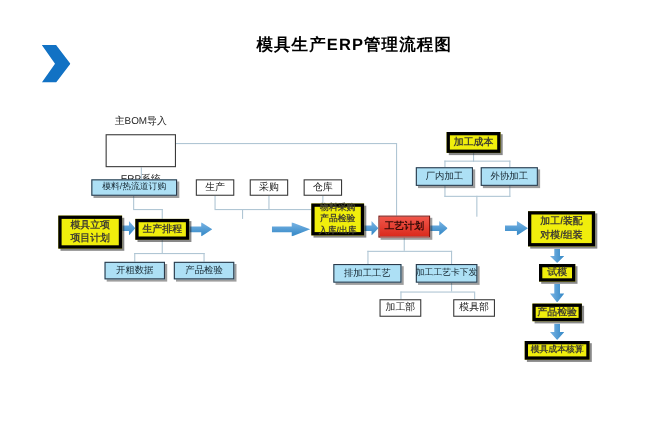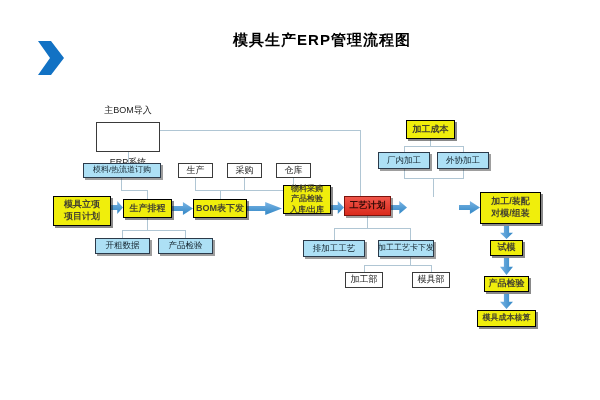--- a/index.html
+++ b/index.html
@@ -17,21 +17,21 @@
   .chev polygon{fill:var(--c-chevron_blue,#1272c4);}
 
   .node{
     position:absolute;box-sizing:border-box;
     display:flex;flex-direction:column;align-items:center;justify-content:center;
     text-align:center;line-height:1.3;
   }
   .node span{display:block;white-space:nowrap;}
   .yellow{
     background:var(--c-yellow_box,#f0ee0c);
-    border:1px solid #000000;
+    border:3px solid #000000;
     box-shadow:2px 2px 0 rgba(40,40,40,.55);
     color:#45432f;font-weight:bold;font-size:9px;
   }
   .blue{
     background:var(--c-blue_box,#ade0f5);
     border:1px solid #2b3a4a;
     box-shadow:2px 2px 0 rgba(40,40,40,.45);
     color:#14242e;font-size:8.5px;
   }
   .white{
@@ -143,23 +143,20 @@
   </div>
 
   <div class="node white" style="left:227px;top:163px;width:35px;height:15px">
     <span>采购</span>
   </div>
 
   <div class="node white" style="left:276px;top:163px;width:35px;height:15px">
     <span>仓库</span>
   </div>
 
-  <div class="node yellow" style="left:193px;top:199px;width:54px;height:19px">
-    <span>BOM表下发</span>
-  </div>
 
   <div class="node yellow fs8" style="left:283px;top:185px;width:48px;height:29px">
     <span>物料采购</span>
     <span>产品检验</span>
     <span>入库/出库</span>
   </div>
 
   <div class="node red" style="left:344px;top:196px;width:47px;height:20px">
     <span>工艺计划</span>
   </div>

